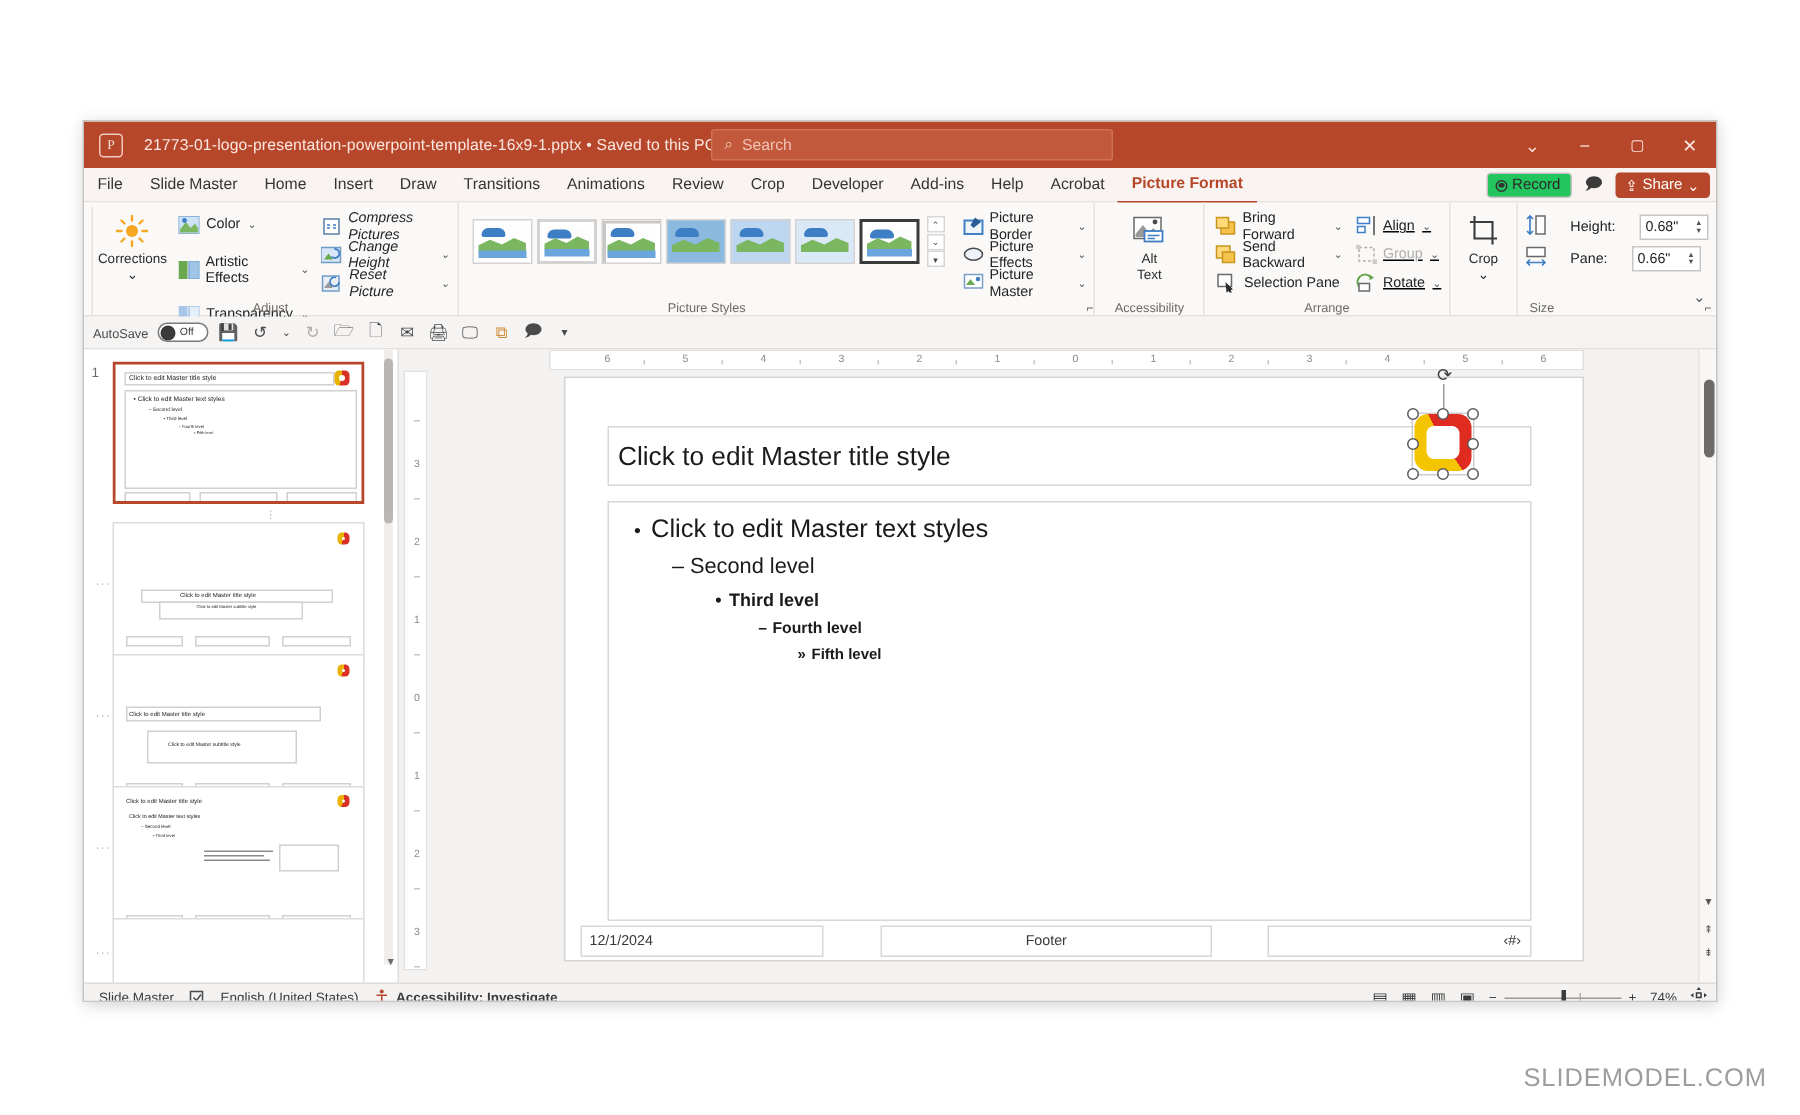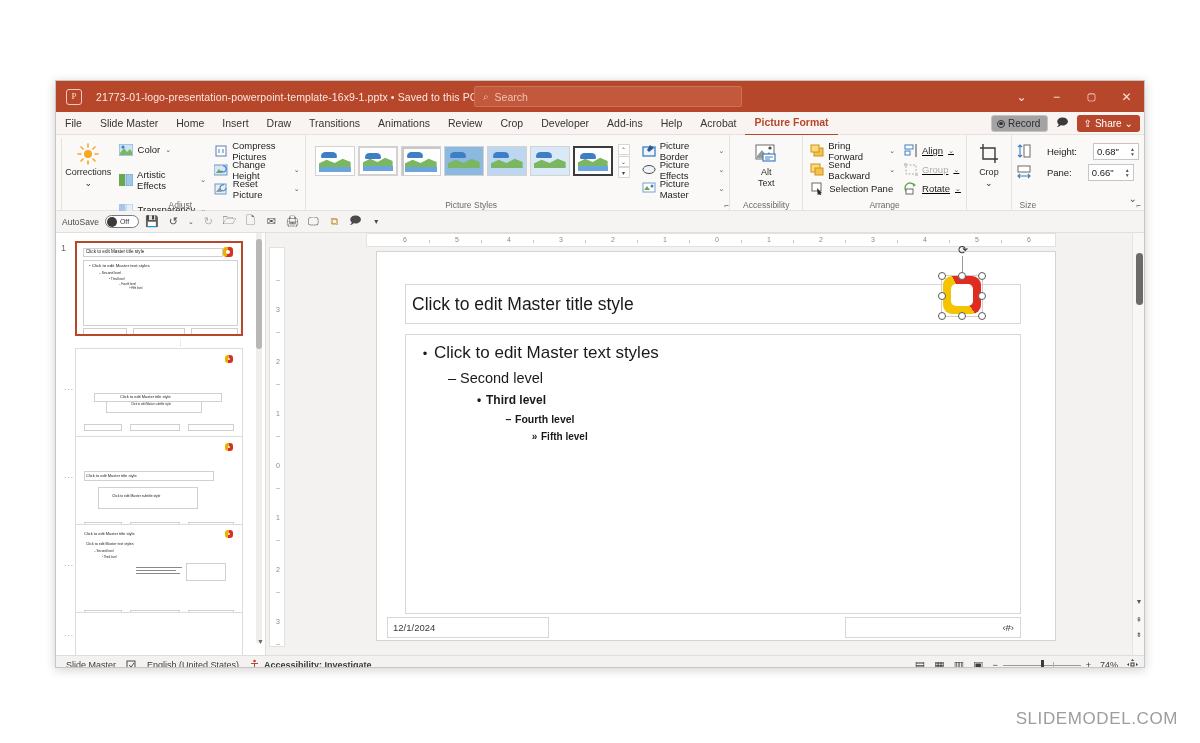--- a/index.html
+++ b/index.html
@@ -60,21 +60,21 @@
     height: 23px; background: #f9f4f2; display: flex; align-items: center;
     position: relative; border-bottom: 1px solid #e8e0dd;
   }
   .tab {
     font-size: 10.5px; color: #343434; padding: 0 9px; line-height: 23px;
     white-space: nowrap;
   }
   .tab.active { color: #b7472a; font-weight: bold; border-bottom: 2px solid #b7472a; }
   .tabs-right { position: absolute; right: 4px; top: 0; height: 23px; display: flex; align-items: center; gap: 5px; }
   .record-btn {
-    border: 1px solid #c6c4c2; border-radius: 3px; background: #a3a3a3;
+    border: 1px solid #c6c4c2; border-radius: 3px; background: #22c55e;
     font-size: 10px; padding: 1px 7px 1px 5px; display: flex; align-items: center; gap: 3px;
     color: #2b2b2b; height: 17px;
   }
   .rec-dot { width: 8px; height: 8px; border-radius: 50%; border: 1.4px solid #333; position: relative; }
   .rec-dot::after { content:""; position:absolute; inset:1.4px; border-radius:50%; background:#333; }
   .cmt-ico { color: #3a3a3a; font-size: 11px; padding: 0 3px; }
   .share-btn {
     background: #b7472a; color: #fff; font-size: 10px; border-radius: 3px;
     padding: 2px 7px; display: flex; align-items: center; gap: 3px; height: 17px;
   }
@@ -383,21 +383,21 @@
               <svg width="14" height="12" viewBox="0 0 14 12">
                   <rect x="0" y="0" width="6" height="12" fill="#a9c6e8"></rect>
                   <rect x="7" y="0" width="7" height="12" fill="#e6eef7" stroke="#9fc5e8"></rect>
                 </svg>
             </span>
             <span>Transparency</span>
             <span class="cv">⌄</span>
           </div>
         </div>
 
-        <div class="smallrows" style="margin-left:8px;">
+        <div class="smallrows" style="margin-left:8px;font-style:italic;">
           <div class="srow">
             <span class="ic">
               <svg width="14" height="12" viewBox="0 0 14 12">
                   <rect x="2" y="1" width="10" height="10" fill="#fff" stroke="#5b7fa6"></rect>
                   <path d="M4 5 h2 M8 5 h2 M4 7 h2 M8 7 h2" stroke="#3d7ec4" stroke-width="1"></path>
                 </svg>
             </span>
             <span>Compress Pictures</span>
           </div>
           <div class="srow">
@@ -821,20 +821,23 @@
             </div>
             <div class="lvl l5">
               <span class="bl">»</span>
               <span>Fifth level</span>
             </div>
           </div>
 
           <div class="ph-box ph-foot ph-date">
             <span>12/1/2024</span>
           </div>
+          <div class="ph-box ph-foot ph-footer">
+            <span>Footer</span>
+          </div>
           <div class="ph-box ph-foot ph-num">
             <span>‹#›</span>
           </div>
 
           <div class="sel-obj">
             <div class="rot-handle">⟳</div>
             <div class="rot-stem"></div>
             <div class="sel-frame"></div>
             <div class="logo-shape"></div>
             <span class="handle" style="left:1px;  top:1px;"></span>

